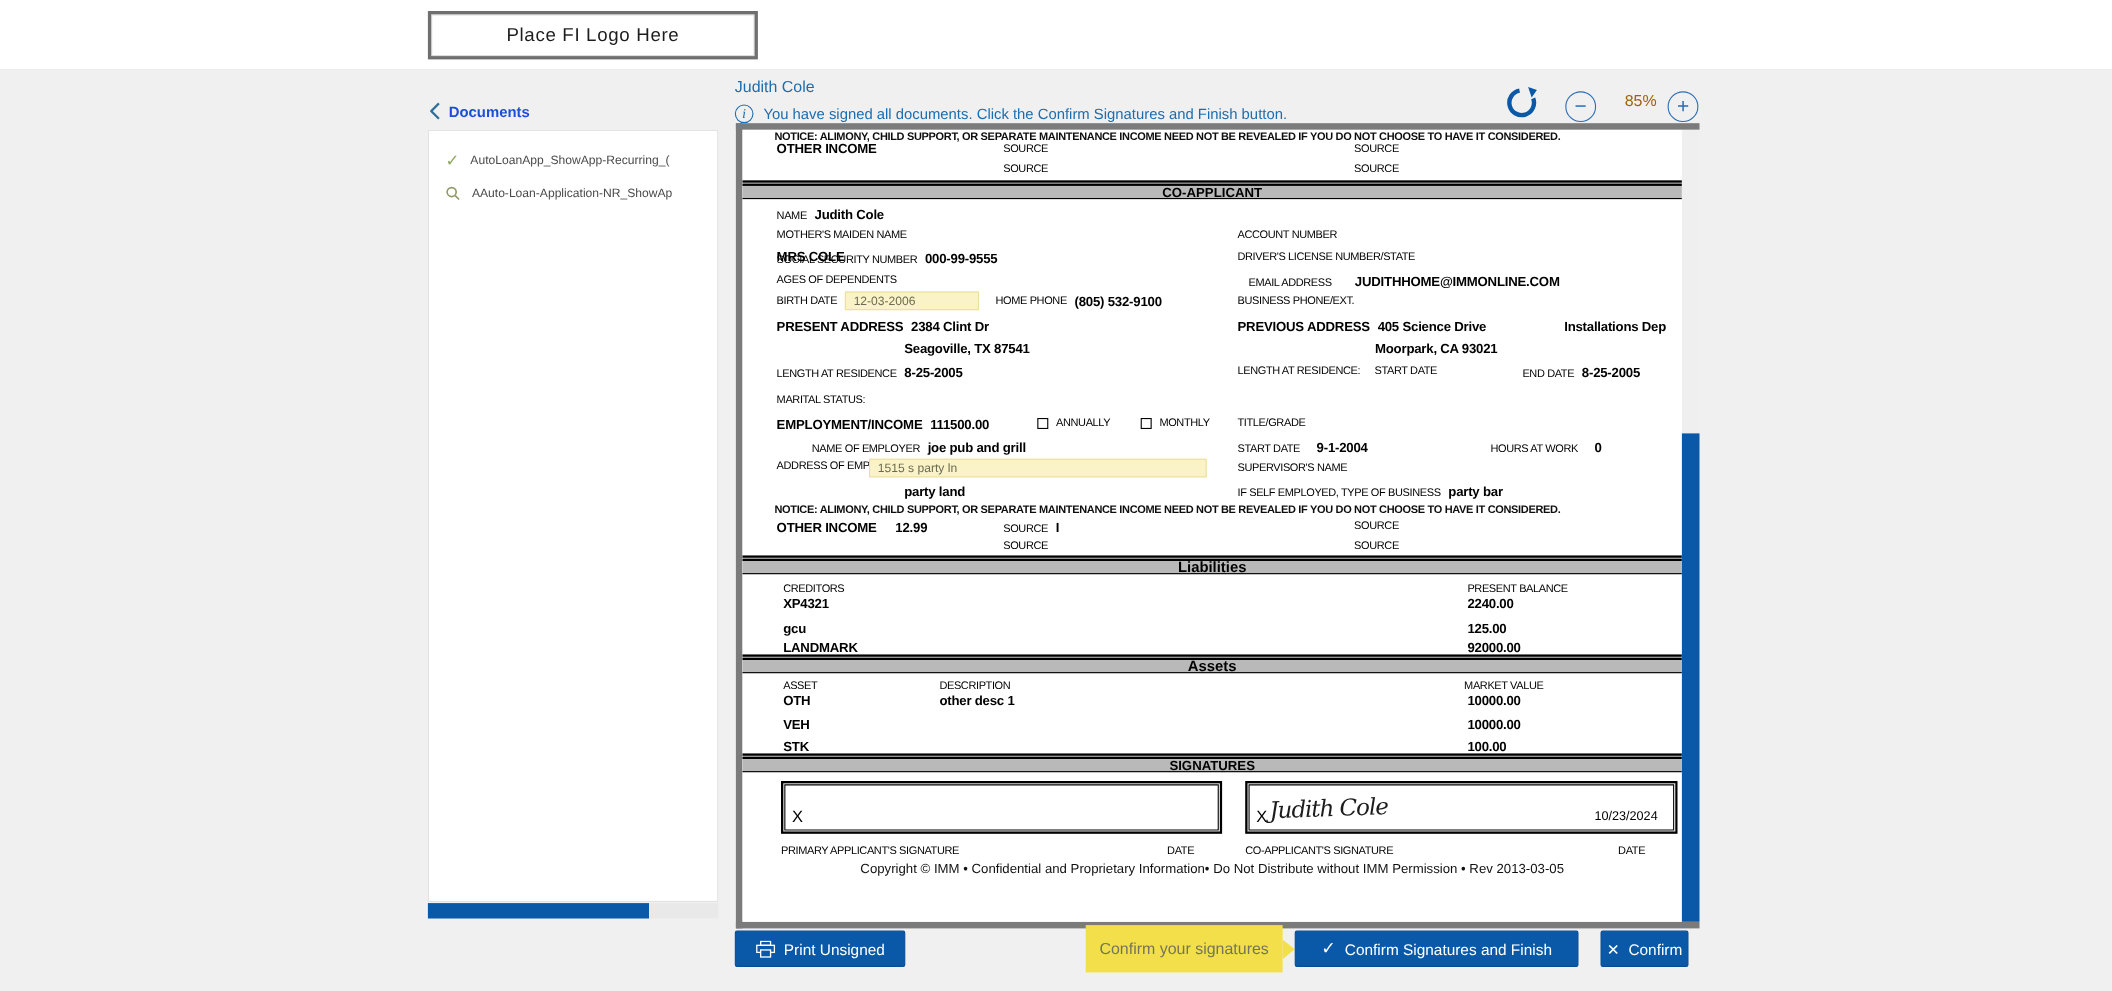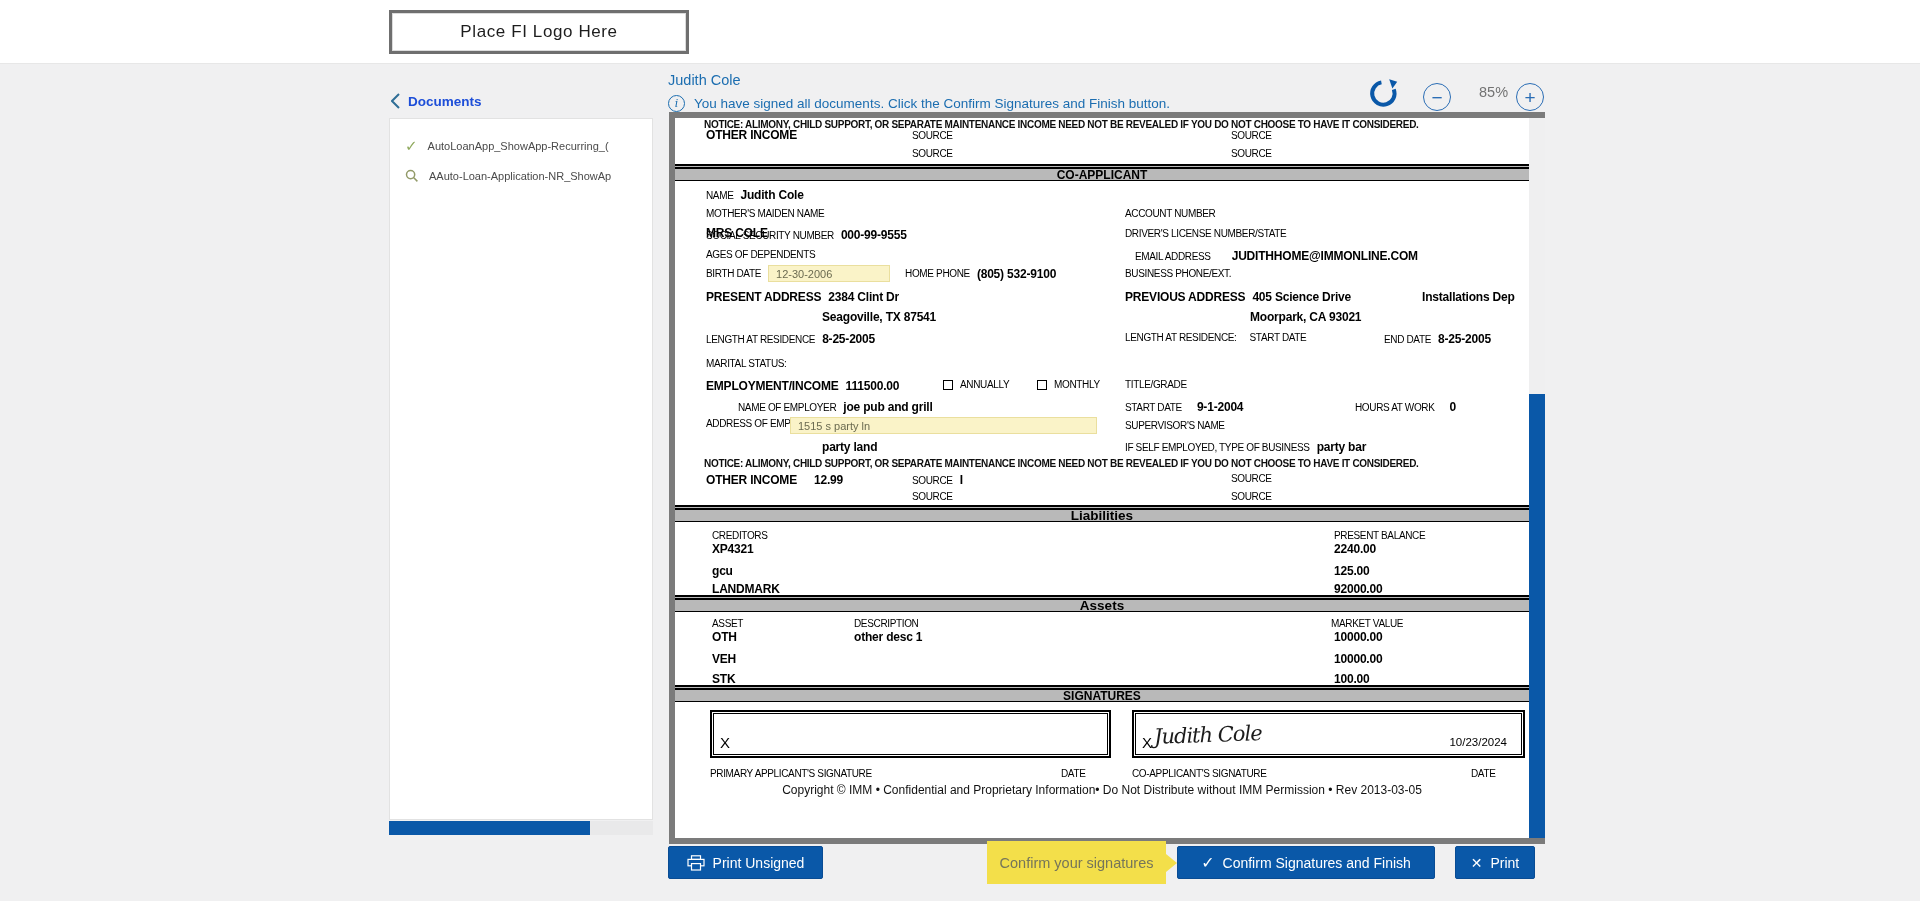--- a/index.html
+++ b/index.html
@@ -34,22 +34,22 @@
   .info-row { position:absolute; left:668px; top:95px; display:flex; align-items:center; gap:9px; }
   .info-ic { width:17px; height:17px; border:1.4px solid #1b6db0; border-radius:50%;
     display:flex; align-items:center; justify-content:center;
     font-family:"DejaVu Serif",serif; font-style:italic; font-size:11px; color:#1b6db0; }
   .info-txt { font-size:13.5px; color:#1b6db0; }
 
   .zoombar { position:absolute; left:1360px; top:70px; width:200px; height:46px; }
   .circle-btn { position:absolute; width:28px; height:28px; border:1.6px solid #2a6db5;
     border-radius:50%; color:#2a6db5; display:flex; align-items:center; justify-content:center;
     font-size:19px; line-height:1; background:transparent; cursor:pointer; }
-  .zoom-level { position:absolute; left:119px; top:14px; width:42px; text-align:left;
-    font-size:14.5px; color:#737373; }
+  .zoom-level { position:absolute; left:104px; top:14px; width:42px; text-align:right;
+    font-size:14.5px; color:#a16207; }
 
   
   .viewer { position:absolute; left:669px; top:112px; width:876px; height:732px;
     border:6px solid #7b7b7b; border-right:none; background:#efeff0; }
   .page { position:absolute; left:0; top:0; width:854px; height:720px; background:#fff;
     color:#000; }
   .vtrack { position:absolute; left:854px; top:0; width:16px; height:720px; background:#efeff0; }
   .vthumb { position:absolute; left:0; top:276px; width:16px; height:444px; background:#0a58a8; }
 
   .cluster { position:absolute; display:flex; align-items:baseline; gap:7px; white-space:nowrap; }
@@ -191,21 +191,21 @@
       <div class="cluster" style="left:31px; top:131px;">
           <span class="lbl">AGES OF DEPENDENTS</span>
         </div>
       <div class="cluster" style="left:450px; top:131px;padding-left:10px;">
         <span class="lbl">EMAIL ADDRESS</span>
         <span class="val" style="margin-left:14px;">JUDITHHOME@IMMONLINE.COM</span>
       </div>
 
       <div class="cluster" style="left:31px; top:147px; align-items:center;">
         <span class="lbl">BIRTH DATE</span>
-        <span class="yfield" style="width:122px;">12-30-2006</span>
+        <span class="yfield" style="width:122px;">12-03-2006</span>
         <span class="lbl" style="margin-left:8px;">HOME PHONE</span>
         <span class="val">(805) 532-9100</span>
       </div>
       <div class="cluster" style="left:450px; top:150px;">
           <span class="lbl">BUSINESS PHONE/EXT.</span>
         </div>
 
       <div class="cluster" style="left:31px; top:172px;">
         <span class="val">PRESENT ADDRESS</span>
         <span class="val">2384 Clint Dr</span>
@@ -414,16 +414,16 @@
     <span>Confirm your signatures</span>
   </div>
 
   <button class="btn" style="left:1177px; top:846px; width:258px;">
     <span class="white-glyph">✓</span>
     <span>Confirm Signatures and Finish</span>
   </button>
 
   <button class="btn" style="left:1455px; top:846px; width:80px;">
     <span class="white-glyph" style="font-size:14px;">✕</span>
-    <span>Print</span>
+    <span>Confirm</span>
   </button>
 
 </div>
 
 </body></html>

